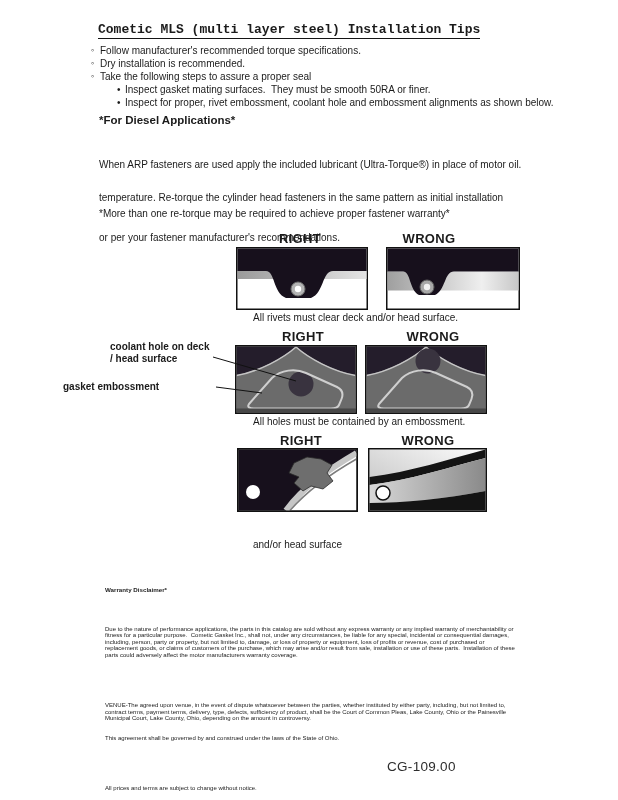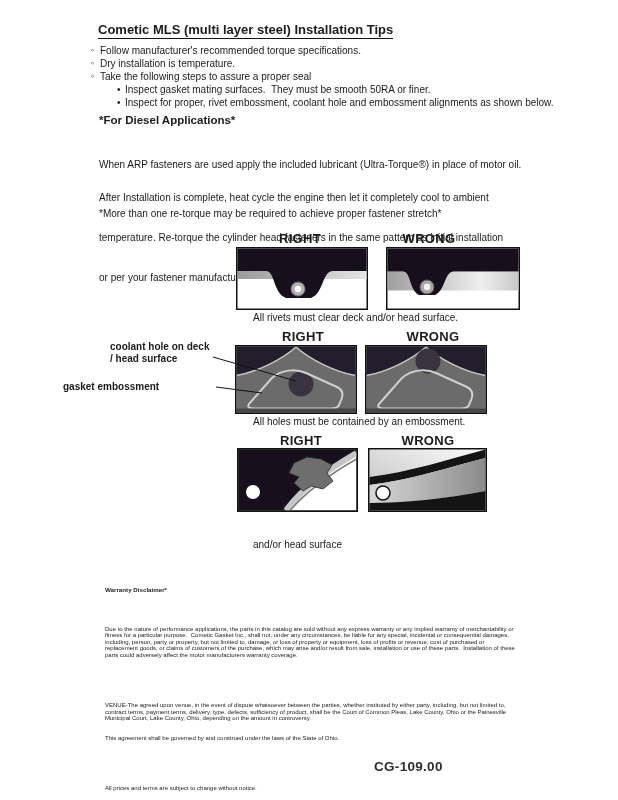--- a/index.html
+++ b/index.html
@@ -1,19 +1,19 @@
 <!DOCTYPE html>
 <html><head>
 <meta charset="utf-8">
 <style>
   html,body{margin:0;padding:0;background:#e9e9e9;}
   .page{position:relative;width:618px;height:800px;background:#ffffff;overflow:hidden;
         font-family:"Liberation Sans",sans-serif;color:#1b1b1b;}
   .abs{position:absolute;}
-  .title{font-size:13px;font-weight:bold;border-bottom:1.5px solid #141414;padding-bottom:1px;white-space:nowrap;}
+  .title{font-size:13px;font-weight:bold;border-bottom:1.5px solid #141414;padding-bottom:1px;white-space:nowrap;font-family:Liberation Mono, monospace;}
   .body-text{font-size:10px;line-height:13.2px;white-space:pre-wrap;}
   .h2{font-size:11.5px;font-weight:bold;text-align:right;}
   .bullet-row{display:flex;line-height:13px;font-size:10px;white-space:pre-wrap;}
   .bullet-row.sub{margin-left:26px;}
   .mk{flex:0 0 9px;font-size:9px;line-height:13px;}
   .mk2{flex:0 0 8px;font-size:10px;line-height:13px;}
   .dg-header{font-size:13px;font-weight:bold;letter-spacing:.3px;transform:translateX(-50%);white-space:nowrap;margin-left:8px;}
   .caption{font-size:10px;font-weight:normal;line-height:11.5px;white-space:pre-wrap;margin-left:16px;}
   .dg-label{font-size:10px;font-weight:bold;line-height:11.5px;text-align:left;}
   .legal{font-size:6px;line-height:6.5px;color:#222;white-space:pre-wrap;}
@@ -29,46 +29,45 @@
 
   <div class="abs title" style="left:98px;top:22px;">Cometic MLS (multi layer steel) Installation Tips</div>
 
   <div class="abs" style="left:91px;top:44px;width:480px;">
     <div class="bullet-row">
       <span class="mk">◦</span>
       <span>Follow manufacturer's recommended torque specifications.</span>
     </div>
     <div class="bullet-row">
       <span class="mk">◦</span>
-      <span>Dry installation is temperature.</span>
+      <span>Dry installation is recommended.</span>
     </div>
     <div class="bullet-row">
       <span class="mk">◦</span>
       <span>Take the following steps to assure a proper seal</span>
     </div>
     <div class="bullet-row sub">
       <span class="mk2">•</span>
       <span>Inspect gasket mating surfaces.  They must be smooth 50RA or finer.</span>
     </div>
     <div class="bullet-row sub">
       <span class="mk2">•</span>
       <span>Inspect for proper, rivet embossment, coolant hole and embossment alignments as shown below.</span>
     </div>
   </div>
 
   <div class="abs h2" style="left:99px;top:114px;">*For Diesel Applications*</div>
   <div class="abs body-text" style="left:99px;top:132px;width:440px;">
     <div>When ARP fasteners are used apply the included lubricant (Ultra-Torque®) in place of motor oil.</div>
   </div>
   <div class="abs body-text" style="left:99px;top:165px;width:440px;">
-    <div>After Installation is complete, heat cycle the engine then let it completely cool to ambient</div>
     <div>temperature. Re-torque the cylinder head fasteners in the same pattern as initial installation</div>
     <div>or per your fastener manufacturer's recommendations.</div>
   </div>
-  <div class="abs body-text" style="left:99px;top:207px;width:440px;">*More than one re-torque may be required to achieve proper fastener stretch*</div>
+  <div class="abs body-text" style="left:99px;top:207px;width:440px;">*More than one re-torque may be required to achieve proper fastener warranty*</div>
 
   <div class="abs dg-header" style="left:292px;top:231px;">RIGHT</div>
   <div class="abs dg-header" style="left:421px;top:231px;">WRONG</div>
 
   <svg class="abs" style="left:236px;top:247px;" width="132" height="63" viewBox="0 0 132 63">
     <defs>
       <linearGradient id="g1r" x1="0" y1="0" x2="1" y2="0">
         <stop offset="0" stop-color="#9a9a9a"></stop>
           <stop offset="1" stop-color="#e4e4e4"></stop>
       </linearGradient>
@@ -180,15 +179,15 @@
       <div>This agreement shall be governed by and construed under the laws of the State of Ohio.</div>
     </div>
     <div class="legal-block">
       <div>All prices and terms are subject to change without notice.</div>
     </div>
     
     
     
   </div>
 
-  <div class="abs footer-code" style="left:374px;top:759px;font-weight:bold;">CG-109.00</div>
+  <div class="abs footer-code" style="left:387px;top:759px;">CG-109.00</div>
 
 </div>
 
 </body></html>

